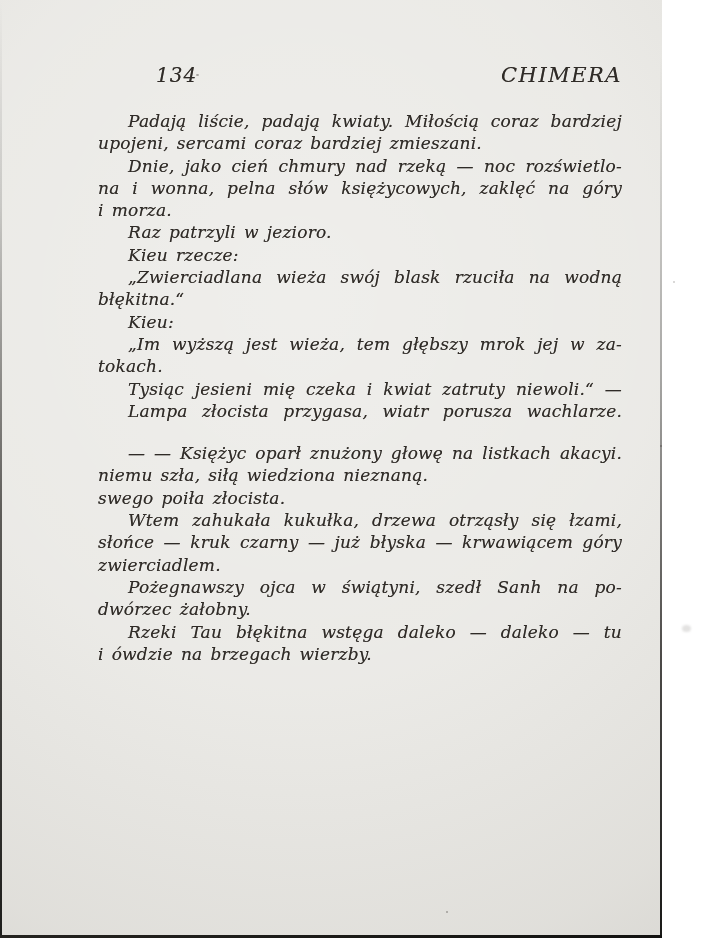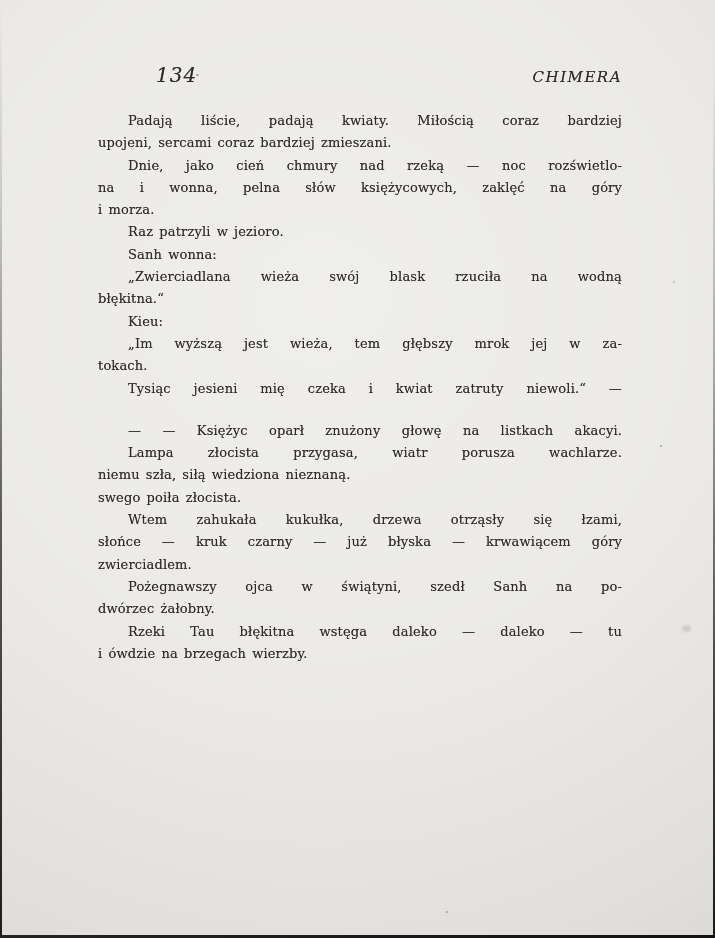--- a/index.html
+++ b/index.html
@@ -8,21 +8,21 @@
     --edge: #222222;
   }
   * { margin: 0; padding: 0; box-sizing: border-box; }
   html, body { width: 715px; height: 938px; }
   body {
     font-family: "DejaVu Serif", "Liberation Serif", serif;
     overflow: hidden;
   }
   .scan {
     position: relative;
-    width: 715px;
+    width: 662px;
     height: 938px;
     background:
       radial-gradient(ellipse 120% 90% at 45% 32%,
         rgba(255,255,255,0.28) 0%,
         rgba(255,255,255,0.10) 45%,
         rgba(120,115,105,0.08) 80%,
         rgba(90,85,75,0.14) 100%),
       var(--paper);
     color: var(--ink);
   }
@@ -50,32 +50,33 @@
     display: flex; justify-content: space-between; align-items: baseline;
     font-style: italic;
     text-shadow: 0 0 0.5px rgba(45,40,35,0.55);
   }
   .folio {
     margin-left: 58px;
     font-size: 20px;
     letter-spacing: 1px;
   }
   .journal {
-    font-size: 15px;
+    font-size: 21px;
     letter-spacing: 1.5px;
   }
   
   .text-block {
     position: absolute;
     left: 98px; top: 110px; width: 524px;
-    font-size: 13px;
+    font-size: 17px;
     line-height: 22.3px;
     word-spacing: 0.14em;
     letter-spacing: 0.012em;
     text-shadow: 0 0 0.5px rgba(45,40,35,0.5);
+    font-style: italic;
   }
   .para { margin: 0; }
   .para.gap-line { margin-top: 20px; }
   .para.gap-section { }
   .ln { display: block; white-space: nowrap; }
   .ln.ind { padding-left: 30px; }
   .ln.j {
     white-space: normal;
     text-align: justify;
     text-align-last: justify;
@@ -120,47 +121,47 @@
       <span class="ln ind j">Dnie, jako cień chmury nad rzeką — noc rozświetlo-</span>
       <span class="ln j">na i wonna, pelna słów księżycowych, zaklęć na góry</span>
       <span class="ln">i morza.</span>
     </p>
 
     <p class="para">
       <span class="ln ind">Raz patrzyli w jezioro.</span>
     </p>
 
     <p class="para">
-      <span class="ln ind">Sanh wonna:</span>
+      <span class="ln ind">Kieu rzecze:</span>
     </p>
 
     <p class="para">
       <span class="ln ind j">„Zwierciadlana wieża swój blask rzuciła na wodną</span>
       <span class="ln">błękitna.“</span>
     </p>
 
     <p class="para">
       <span class="ln ind">Kieu:</span>
     </p>
 
     <p class="para">
       <span class="ln ind j">„Im wyższą jest wieża, tem głębszy mrok jej w za-</span>
       <span class="ln">tokach.</span>
     </p>
 
     <p class="para">
       <span class="ln ind j">Tysiąc jesieni mię czeka i kwiat zatruty niewoli.“ —</span>
     </p>
 
+    <p class="para">
+      <span class="ln ind j">Lampa złocista przygasa, wiatr porusza wachlarze.</span>
+    </p>
+
     <p class="para gap-line">
       <span class="ln ind j">— — Księżyc oparł znużony głowę na listkach akacyi.</span>
-    </p>
-
-    <p class="para">
-      <span class="ln ind j">Lampa złocista przygasa, wiatr porusza wachlarze.</span>
     </p>
 
     <p class="para">
       <span class="ln">niemu szła, siłą wiedziona nieznaną.</span>
     </p>
 
 
     <p class="para">
       <span class="ln">swego poiła złocista.</span>
     </p>

